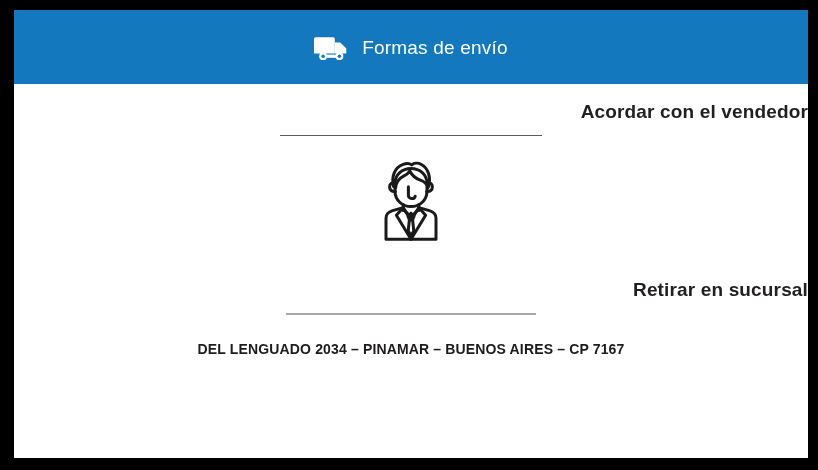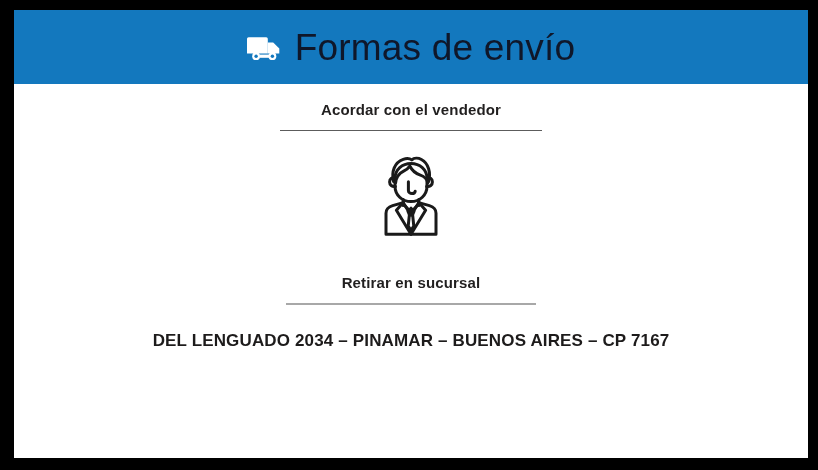--- a/index.html
+++ b/index.html
@@ -44,48 +44,49 @@
     gap: 14px;
   }
   #truck-icon {
     width: 34px;
     height: 28px;
     display: block;
     flex: 0 0 auto;
     margin-top: 2px;
   }
   #header-title {
-    color: #0f172a;
-    font-size: 37px;
+    color: #ffffff;
+    font-size: 19px;
     font-weight: 400;
     letter-spacing: 0.2px;
     line-height: 1;
     white-space: nowrap;
   }
 
   
   #body {
     position: relative;
     height: 374px;
     background: #ffffff;
     padding-top: 17px;
     box-sizing: border-box;
   }
 
   .block {
     text-align: center;
   }
 
   .section-title {
-    font-size: 15px;
+    font-size: 19px;
     font-weight: 700;
     color: #211f1f;
     letter-spacing: 0.15px;
     line-height: 1.2;
     white-space: nowrap;
+    text-align: right;
   }
 
   .rule {
     height: 1px;
     margin: 11px auto 0 auto;
     background: #5a5a5a;
   }
   .rule.rule-1 { width: 262px; background: #5c5c5c; }
   .rule.rule-2 { width: 250px; height: 2px; background: #a8a8a8; }
 
@@ -98,21 +99,21 @@
   #vendor-icon {
     width: 72px;
     height: 88px;
     display: block;
   }
 
   #second-title-wrap { margin-top: 38px; }
 
   #address {
     margin-top: 26px;
-    font-size: 17px;
+    font-size: 14px;
     font-weight: 700;
     color: #1d1b1b;
     letter-spacing: 0.15px;
     white-space: nowrap;
   }
 </style>
 </head>
 <body>
 
 <div id="screen">

